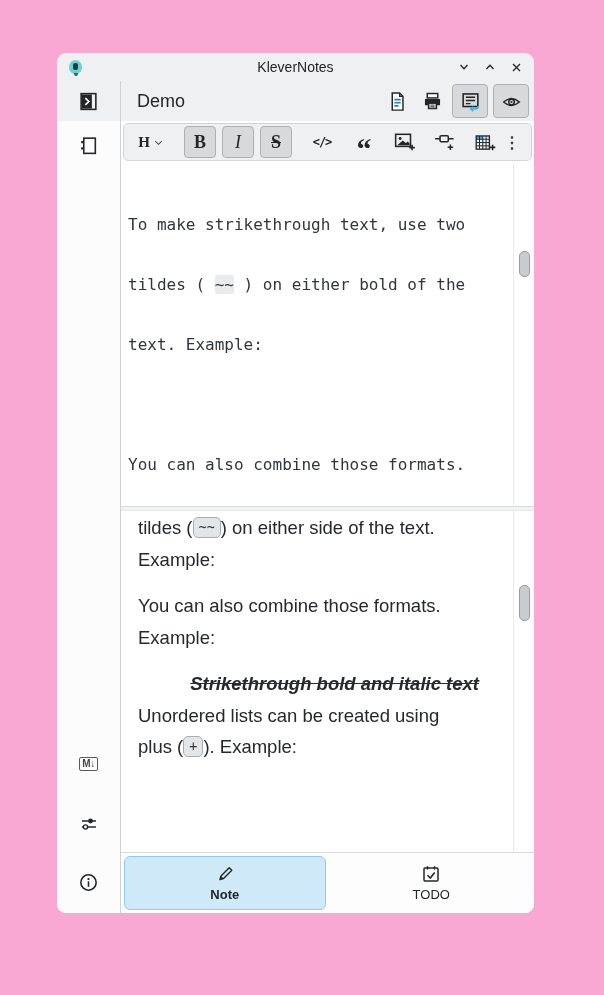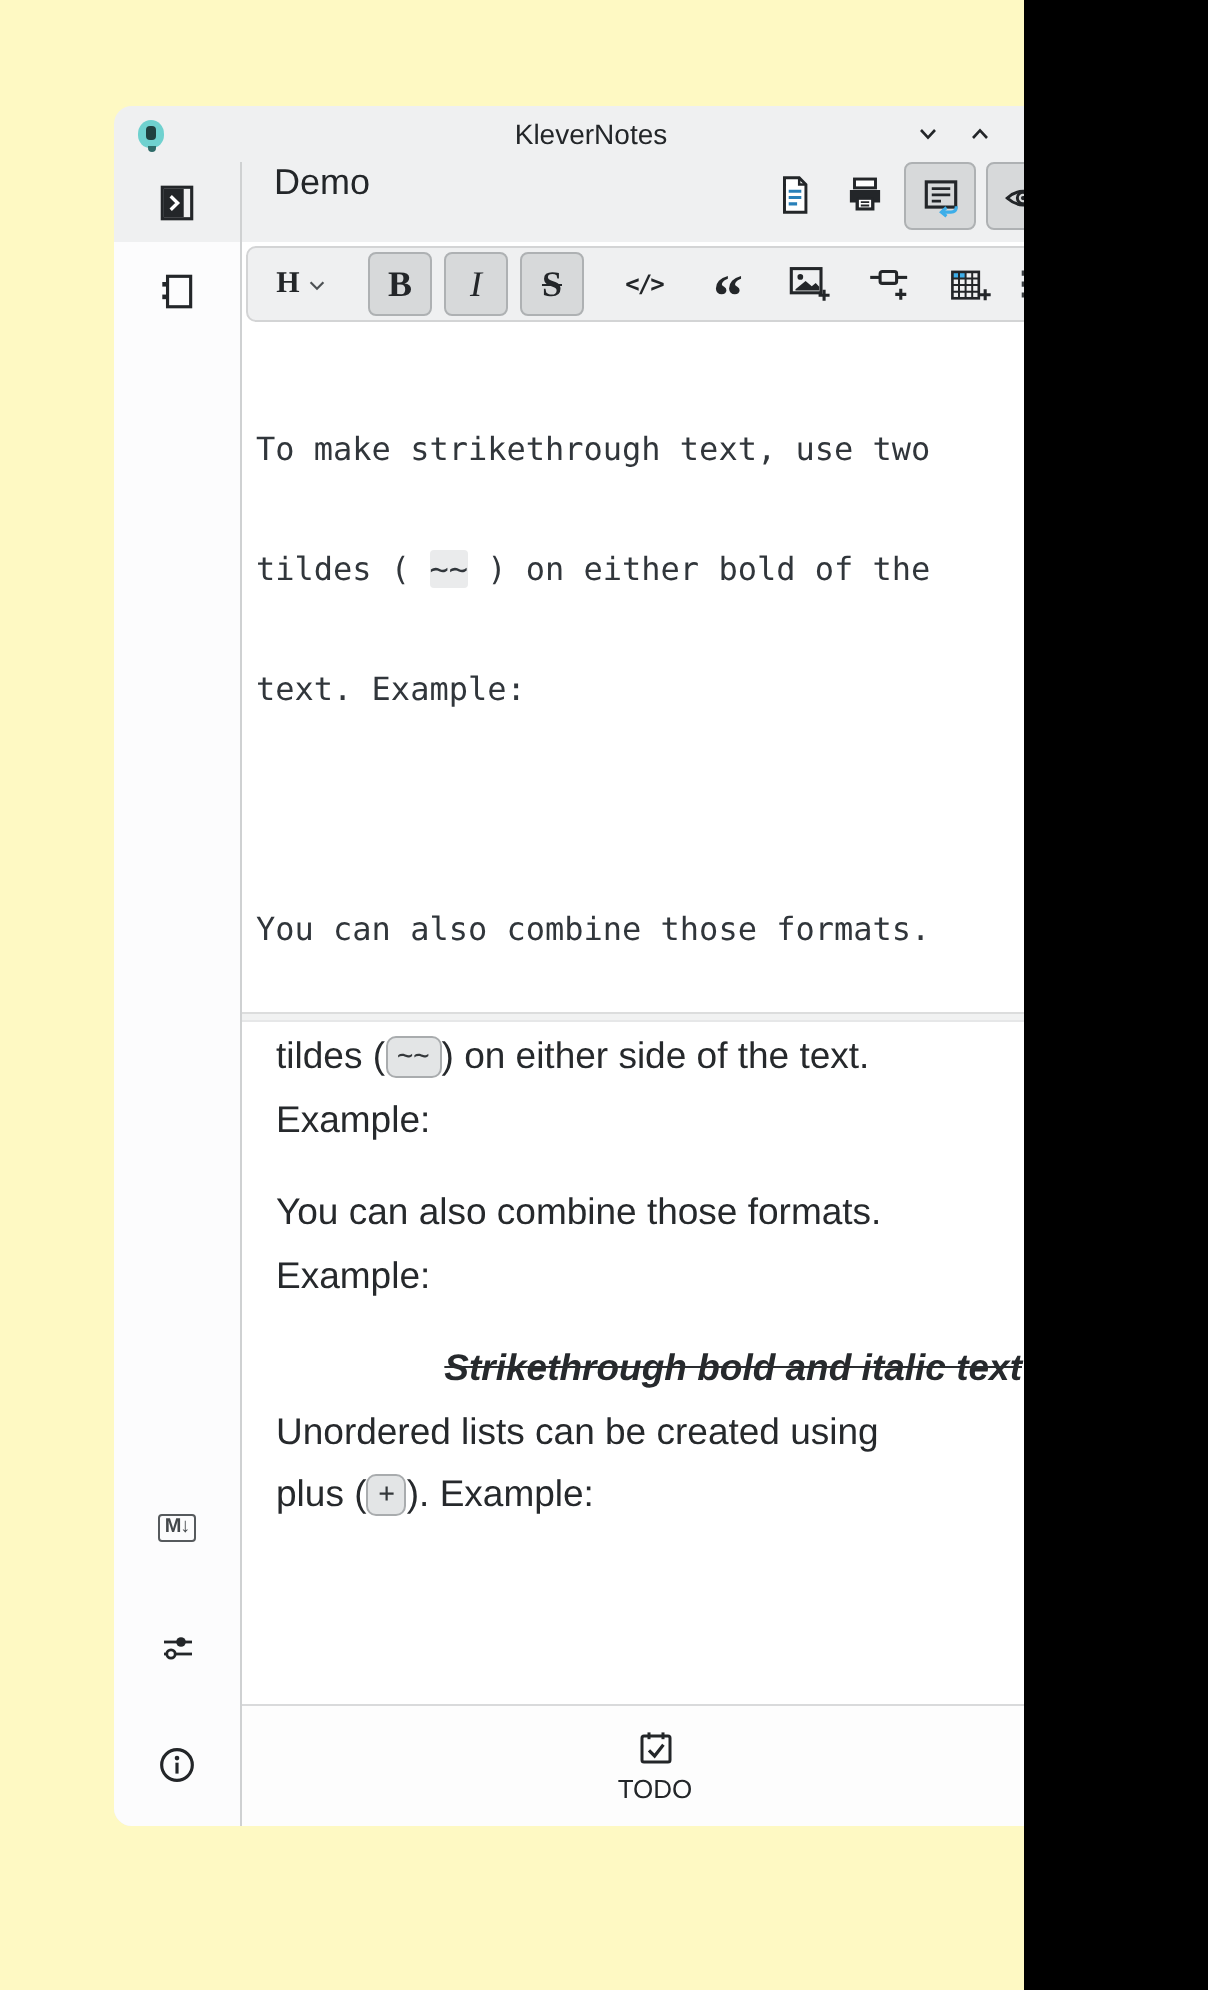--- a/index.html
+++ b/index.html
@@ -1,16 +1,16 @@
 <!DOCTYPE html>
 <html><head>
 <meta charset="utf-8">
 <style>
   html,body{margin:0;padding:0;background:#000;}
-  .canvas{position:relative;width:512px;height:995px;background:#fef9c3;overflow:hidden;
+  .canvas{position:relative;width:604px;height:995px;background:#f9a8d4;overflow:hidden;
           font-family:"Liberation Sans", sans-serif;color:#232629;}
   .window{position:absolute;left:57px;top:53px;width:477px;height:860px;background:#eff0f1;
           border-radius:9px;overflow:hidden;display:flex;flex-direction:column;}
   
   .titlebar{height:28px;position:relative;display:flex;align-items:center;padding:0 10px;flex:0 0 auto;}
   .app-icon{width:17px;height:17px;position:relative;z-index:2;}
   .bulb{width:13px;height:14px;background:#6fd1cf;border-radius:50% 50% 46% 46%;position:relative;margin:1px auto 0;}
   .bulb:before{content:"";position:absolute;left:4px;top:3px;width:5px;height:7px;background:#20403f;border-radius:2px;}
   .bulb:after{content:"";position:absolute;left:4.5px;top:13px;width:4px;height:3px;background:#2e6b69;border-radius:0 0 2px 2px;}
   .tb-title{position:absolute;left:0;right:0;text-align:center;font-size:14px;color:#232629;}
@@ -23,21 +23,21 @@
   .sidebar{flex:1;background:#fcfcfd;display:flex;flex-direction:column;align-items:center;min-height:0;}
   .side-btn{width:30px;height:30px;display:flex;align-items:center;justify-content:center;border-radius:4px;}
   .panel-btn{margin-top:9px;}
   .side-spacer{flex:1;}
   .m-badge{font-size:10px;font-weight:bold;color:#44484b;border:1.5px solid #565a5d;border-radius:2px;
            padding:0px 2px;line-height:12px;letter-spacing:-0.5px;}
   .md-btn{margin-bottom:30px;}
   .sliders-btn{margin-bottom:28px;}
   .info-btn{margin-bottom:16px;}
   .right-col{flex:1;display:flex;flex-direction:column;background:#eff0f1;min-width:0;}
-  .header-right{height:40px;flex:0 0 auto;display:flex;align-items:flex-start;padding:0 5px 0 16px;}
+  .header-right{height:40px;flex:0 0 auto;display:flex;align-items:center;padding:0 5px 0 16px;}
   .note-title{font-size:18px;color:#232629;}
   .hdr-spacer{flex:1;}
   .hdr-btn{width:30px;height:32px;display:flex;align-items:center;justify-content:center;border-radius:4px;margin-left:5px;}
   .hdr-btn.pressed{width:34px;background:#d7d9da;border:1px solid #aeb1b3;}
   
   .content{flex:1;background:#ffffff;display:flex;flex-direction:column;min-height:0;}
   .md-toolbar{margin:2px;height:36px;flex:0 0 auto;background:#eff0f1;border:1px solid #d3d4d5;border-radius:5px;
               display:flex;align-items:center;padding:0 8px;}
   .fmt-btn{height:30px;display:flex;align-items:center;justify-content:center;border-radius:4px;color:#232629;}
   .fmt-btn.pressed{background:#d7d9da;border:1px solid #aeb1b3;}
@@ -60,21 +60,21 @@
                font-size:16px;line-height:20px;color:#31363b;white-space:pre-wrap;overflow:hidden;}
   .e-line{height:20px;}
   .gap20{height:20px;}
   .e-hl{background:#eaebec;border-radius:2px;}
   .scroll-gutter{width:20px;flex:0 0 auto;border-left:1px solid #e9eaeb;position:relative;background:#fff;}
   .scroll-thumb{position:absolute;left:5px;width:9px;background:#c9cbcd;border:1px solid #9a9da0;border-radius:5px;}
   .ed-thumb{top:88px;height:24px;}
   .pv-thumb{top:74px;height:34px;}
   .pane-divider{height:3px;flex:0 0 auto;background:#f1f2f2;border-top:1px solid #dcdddd;border-bottom:1px solid #e6e7e8;}
   
-  .preview-wrap{flex:1;display:flex;min-height:0;}
+  .preview-wrap{flex:1;display:flex;min-height:0;gap:32px;}
   .preview-text{flex:1;padding:1px 2px 0 17px;font-size:18.5px;line-height:31.5px;color:#26292c;overflow:hidden;}
   .p-line{height:31.5px;white-space:nowrap;}
   .gap16{height:15px;}
   .p-chip{display:inline-block;font-family:"DejaVu Sans Mono",monospace;font-size:13.5px;line-height:17px;
           background:#e3e5e6;border:1px solid #a9acae;border-radius:5px;padding:1px 5px;vertical-align:2px;color:#34383b;}
   .p-strike{font-weight:bold;font-style:italic;text-decoration:line-through;text-decoration-color:#2a2d30;height:31.5px;text-align:right;}
   .p-heading{font-size:29px;font-weight:bold;color:#8e99a6;line-height:38px;height:38px;margin-top:6px;margin-bottom:8px;}
   
   .tabbar{height:60px;flex:0 0 auto;background:#fdfdfd;border-top:1px solid #d9dadb;display:flex;}
   .tab{flex:1;margin:3px;display:flex;flex-direction:column;align-items:center;justify-content:center;gap:3px;border-radius:6px;}
@@ -288,20 +288,27 @@
               <div class="p-line p-strike">Strikethrough bold and italic text</div>
               <div class="p-line"><span>Unordered lists can be created using</span></div>
               <div class="p-line"><span>plus (</span><span class="p-chip">+</span><span>). Example:</span></div>
             </div>
             <div class="scroll-gutter">
               <div class="scroll-thumb pv-thumb"></div>
             </div>
           </div>
 
           <div class="tabbar">
+            <div class="tab tab-note">
+              <svg width="20" height="20" viewBox="0 0 20 20">
+                <path d="M5 15.5 l1-3.6 8.2-8.2 2.6 2.6 -8.2 8.2 z" fill="none" stroke="#232629" stroke-width="1.4" stroke-linejoin="round"></path>
+                <path d="M5 15.5 l1-3.6 2.6 2.6 z" fill="#232629"></path>
+              </svg>
+              <span class="tab-label">Note</span>
+            </div>
             <div class="tab tab-todo">
               <svg width="20" height="20" viewBox="0 0 20 20">
                 <rect x="3" y="4" width="14" height="13" rx="1" fill="none" stroke="#232629" stroke-width="1.5"></rect>
                 <line x1="6.5" y1="2.2" x2="6.5" y2="5.6" stroke="#232629" stroke-width="1.5"></line>
                 <line x1="13.5" y1="2.2" x2="13.5" y2="5.6" stroke="#232629" stroke-width="1.5"></line>
                 <path d="M6.5 11.2 l2.8 2.8 4.4-5.6" fill="none" stroke="#232629" stroke-width="1.6"></path>
               </svg>
               <span class="tab-label">TODO</span>
             </div>
           </div>

